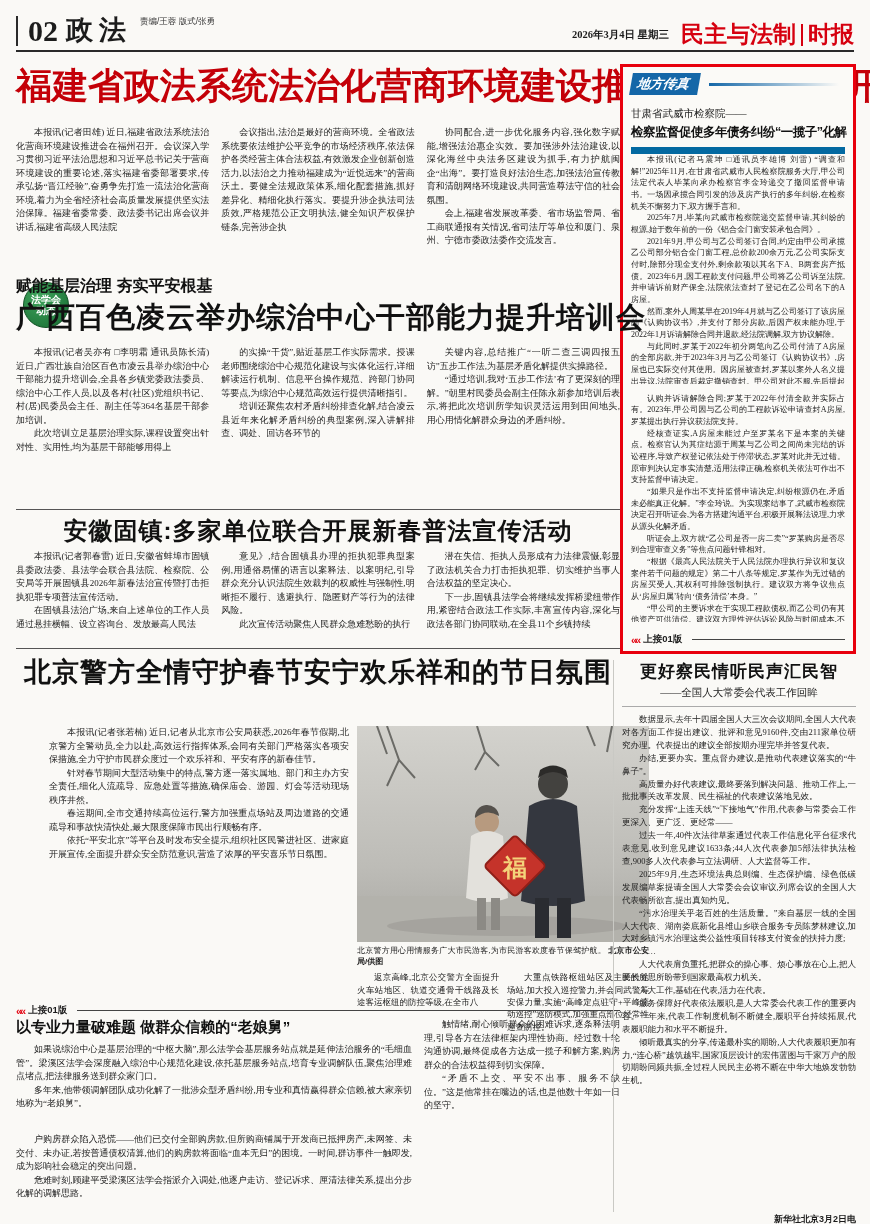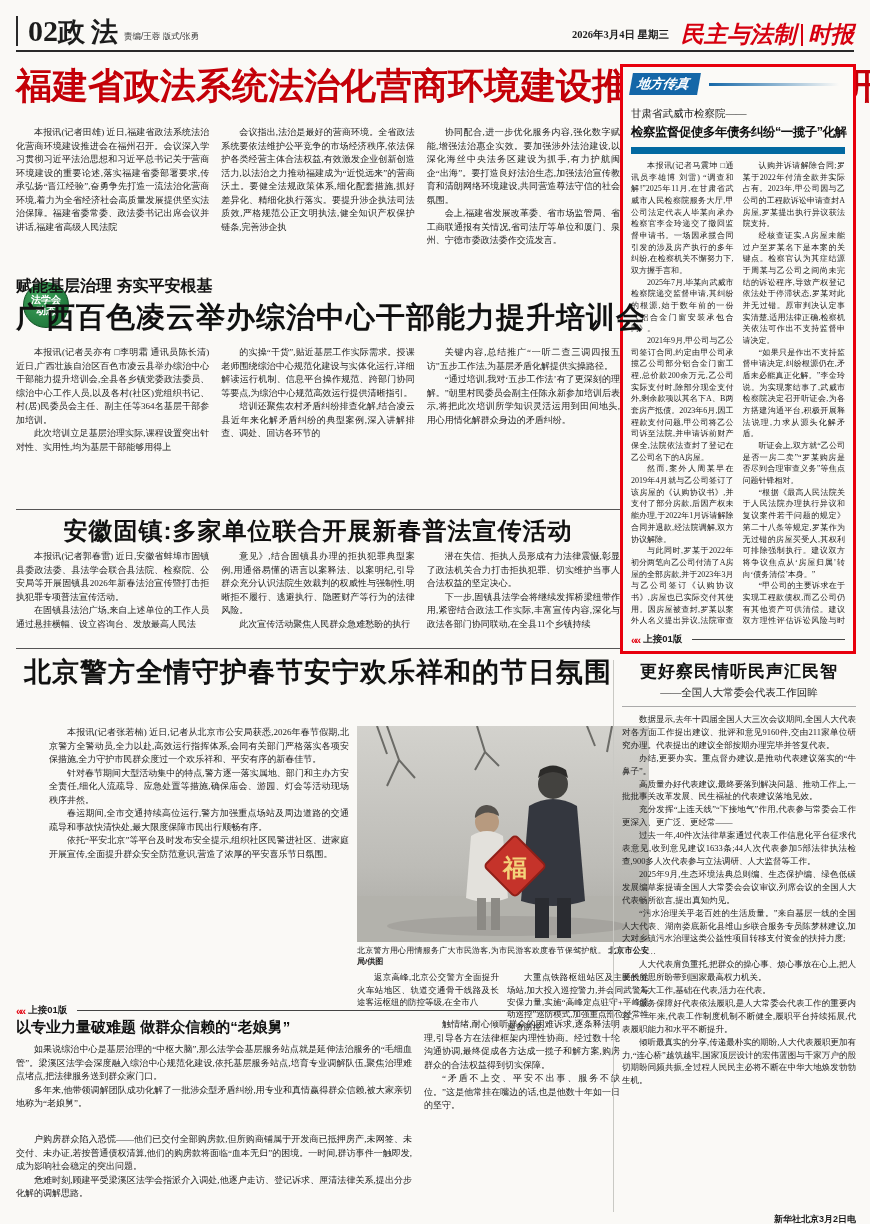--- a/index.html
+++ b/index.html
@@ -4,27 +4,27 @@
 <style>
   html,body{margin:0;padding:0;}
   body{
     width:870px;height:1224px;position:relative;overflow:hidden;
     background:#faf9f6;color:#1c1c1c;
     font-family:"Liberation Serif","DejaVu Serif",serif;
   }
   .abs{position:absolute;}
   
   .hdr{left:16px;top:8px;width:838px;height:44px;border-bottom:2px solid #2a2a2a;display:flex;align-items:flex-end;justify-content:space-between;padding-bottom:4px;box-sizing:border-box;}
-  .hdr-left{display:flex;align-items:flex-end;border-left:2px solid #2a2a2a;padding-left:10px;}
+  .hdr-left{display:flex;gap:8px;border-left:2px solid #2a2a2a;padding-left:10px;}
   .pageno{font-size:30px;font-weight:bold;font-family:"Liberation Serif",serif;line-height:1;}
   .section{font-size:27px;font-weight:bold;letter-spacing:6px;font-family:"Liberation Sans",sans-serif;line-height:1.05;}
   .editors{font-size:8.5px;color:#333;padding-bottom:3px;font-family:"Liberation Sans",sans-serif;}
   .hdr-right{display:flex;align-items:flex-end;gap:12px;}
   .date{font-size:10.5px;font-weight:bold;padding-bottom:4px;}
-  .masthead{color:#d6000f;font-weight:bold;font-style:italic;font-size:23px;line-height:1;display:flex;align-items:flex-end;gap:5px;font-family:"Liberation Serif",serif;}
+  .masthead{color:#d6000f;font-weight:bold;font-size:23px;line-height:1;display:flex;align-items:flex-end;gap:5px;font-family:"Liberation Serif",serif;}
   .masthead .bar{width:2px;height:22px;background:#d6000f;display:inline-block;}
   
   .para{margin:0;text-indent:2em;text-align:justify;}
   .cols{display:flex;gap:12px;overflow:hidden;}
   .col{flex:1;overflow:hidden;}
   .btxt{font-size:9px;line-height:1.5;}
   .hl-sans{font-family:"Liberation Sans",sans-serif;font-weight:bold;color:#111;}
   .rule{background:#555;height:1px;}
   .marker{display:flex;align-items:center;gap:4px;font-family:"Liberation Sans",sans-serif;}
   .marker .arr{color:#e30613;font-weight:bold;font-size:11px;letter-spacing:-2px;}
@@ -32,21 +32,21 @@
   .marker .mline{flex:1;height:1px;background:#444;margin-left:6px;}
   
   .fj-head{left:16px;top:62px;width:604px;text-align:center;font-size:36px;letter-spacing:0px;color:#c40008;font-family:"Liberation Sans",sans-serif;font-weight:900;white-space:nowrap;}
   .fj-cols{left:16px;top:126px;width:604px;height:142px;}
   
   .redbox{left:620px;top:64px;width:236px;height:590px;border:3px solid #e8000d;background:#fbfaf7;box-sizing:border-box;padding:6px 8px 24px 8px;}
   .badge{display:inline-block;background:#1467a8;color:#fff;font-style:italic;font-weight:bold;font-family:"Liberation Sans",sans-serif;font-size:13px;padding:2px 10px 2px 6px;transform:skewX(-10deg);position:relative;}
   .badge-tail{position:absolute;left:86px;top:16px;width:130px;height:3px;background:linear-gradient(90deg,#1467a8,rgba(20,103,168,0));}
   .lb-kicker{font-size:10.5px;margin-top:12px;color:#222;}
   .lb-head{font-size:12.5px;letter-spacing:-0.5px;white-space:nowrap;margin-top:3px;border-bottom:7px solid #0369a1;padding-bottom:6px;}
-  .lb-cols{margin-top:6px;height:468px;gap:9px;}
+  .lb-cols{height:468px;gap:9px;flex-direction:column;}
   .lb-cols .col{font-size:8px;line-height:1.46;}
   .lb-marker{position:absolute;left:8px;right:8px;bottom:5px;}
   
   .emblem{left:22px;top:282px;width:48px;text-align:center;}
   .emblem .circ{width:44px;height:44px;border-radius:50%;background:radial-gradient(circle at 35% 30%,#3fa45c,#176b31);color:#fff;font-family:"Liberation Sans",sans-serif;font-weight:bold;font-size:10px;display:flex;align-items:center;justify-content:center;flex-direction:column;line-height:1.15;margin:0 auto;border:1.5px solid #0e4f22;}
   .gx-kicker{left:16px;top:276px;width:604px;font-size:16px;}
   .gx-head{left:16px;top:298px;width:604px;text-align:center;font-size:29px;letter-spacing:1px;white-space:nowrap;}
   .gx-cols{left:16px;top:346px;width:604px;height:158px;}
   
   .ah-rule{left:16px;top:509px;width:604px;}

